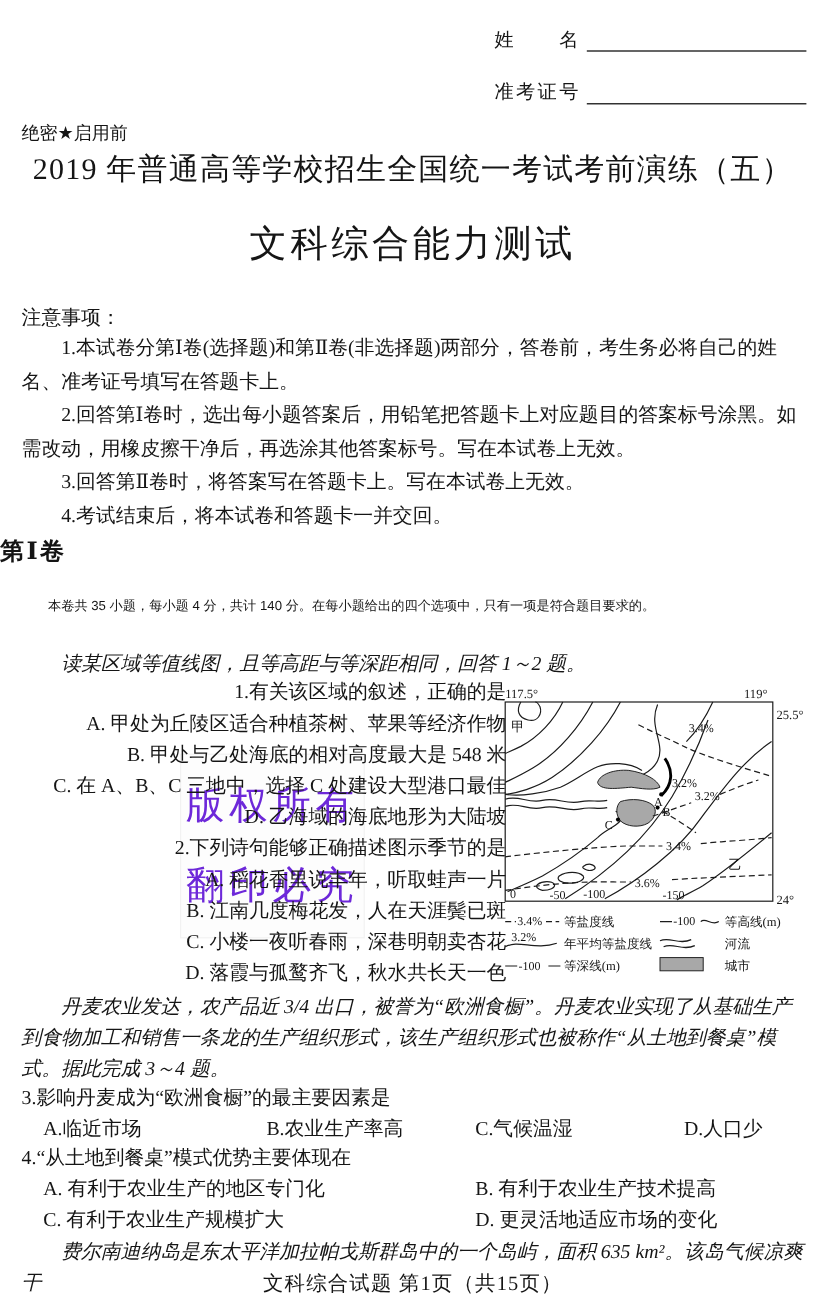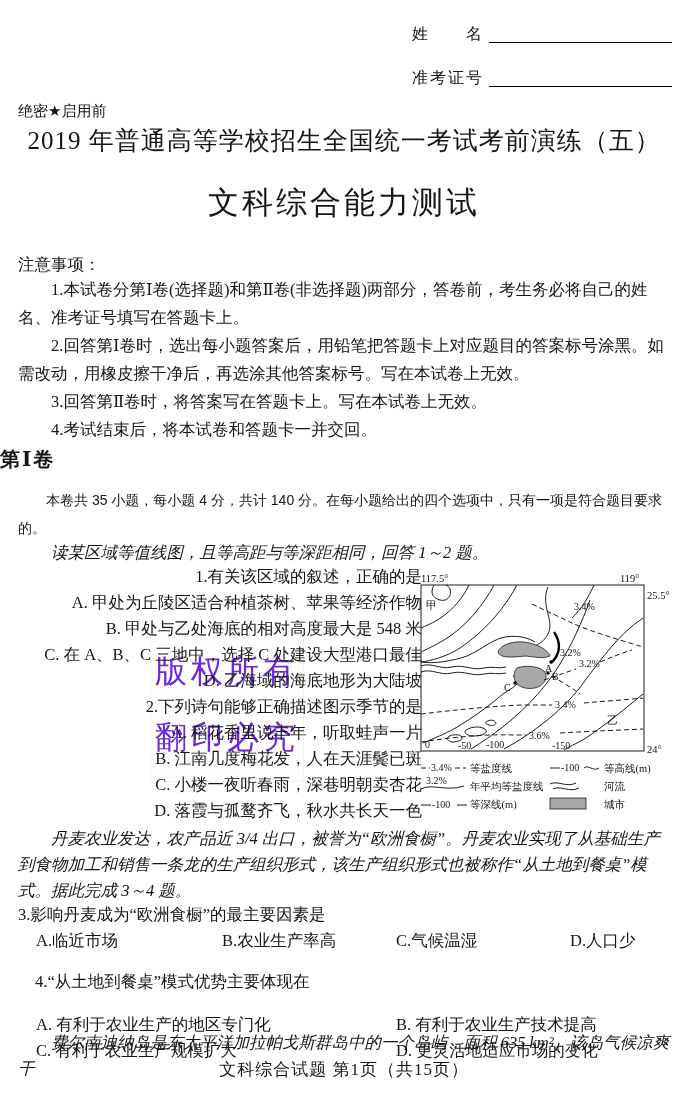--- a/index.html
+++ b/index.html
@@ -14,21 +14,21 @@
   .fill-row{position:absolute;left:412px;right:16px;display:flex;align-items:flex-end;}
   .fill-label{font-size:16px;line-height:1.15;white-space:pre;letter-spacing:2px;}
   .fill-line{flex:1;border-bottom:1.6px solid #000;height:26px;margin-left:5px;}
   .secret{left:18px;top:102px;font-size:15px;}
   .exam-title{left:0;top:124px;width:100%;text-align:center;font-size:25px;font-weight:normal;letter-spacing:1px;}
   .paper-title{left:0;top:182px;width:100%;text-align:center;font-size:31px;letter-spacing:3px;}
   .notes-head{left:18px;top:254px;font-size:16.5px;}
   .notes{left:18px;top:276px;right:16px;font-size:16.5px;line-height:28px;}
   .notes p{margin:0;text-indent:2em;}
   .part-head{left:0;top:446px;width:100%;text-align:left;font-size:20px;font-weight:bold;letter-spacing:2px;}
-  .intro{left:18px;top:486px;right:16px;font-size:14px;line-height:28px;text-indent:2em;}
+  .intro{left:18px;top:486px;right:16px;font-size:11px;line-height:38px;text-indent:2em;}
   .reading{left:18px;right:16px;font-size:16.5px;line-height:26px;text-indent:2em;}
   .qcol{left:18px;top:564px;width:404px;font-size:16.5px;line-height:26px;text-align:right;}
   .qcol .stem{margin:0;}
   .qcol .opt{margin:0;padding-left:18px;}
   .qblock{left:18px;right:16px;font-size:16.5px;line-height:26px;}
   .optrow{position:relative;height:26px;}
   .optrow span{position:absolute;top:0;white-space:nowrap;}
   .footer{left:0;top:1058px;width:100%;text-align:center;font-size:17px;letter-spacing:1px;}
   .watermark{
     left:150px;top:628px;width:152px;height:152px;z-index:0;
@@ -192,21 +192,21 @@
     <p class="stem" style="margin:0">3.影响丹麦成为“欧洲食橱”的最主要因素是</p>
     <div class="optrow">
       <span style="left:18px">A.临近市场</span>
       <span style="left:204px">B.农业生产率高</span>
       <span style="left:378px">C.气候温湿</span>
       <span style="left:552px">D.人口少</span>
     </div>
   </div>
 
   <div class="abs qblock" style="top:952px">
-    <p class="stem" style="margin:17px">4.“从土地到餐桌”模式优势主要体现在</p>
+    <p class="stem" style="margin:0">4.“从土地到餐桌”模式优势主要体现在</p>
     <div class="optrow">
       <span style="left:18px">A. 有利于农业生产的地区专门化</span>
       <span style="left:378px">B. 有利于农业生产技术提高</span>
     </div>
     <div class="optrow">
       <span style="left:18px">C. 有利于农业生产规模扩大</span>
       <span style="left:378px">D. 更灵活地适应市场的变化</span>
     </div>
   </div>
 

